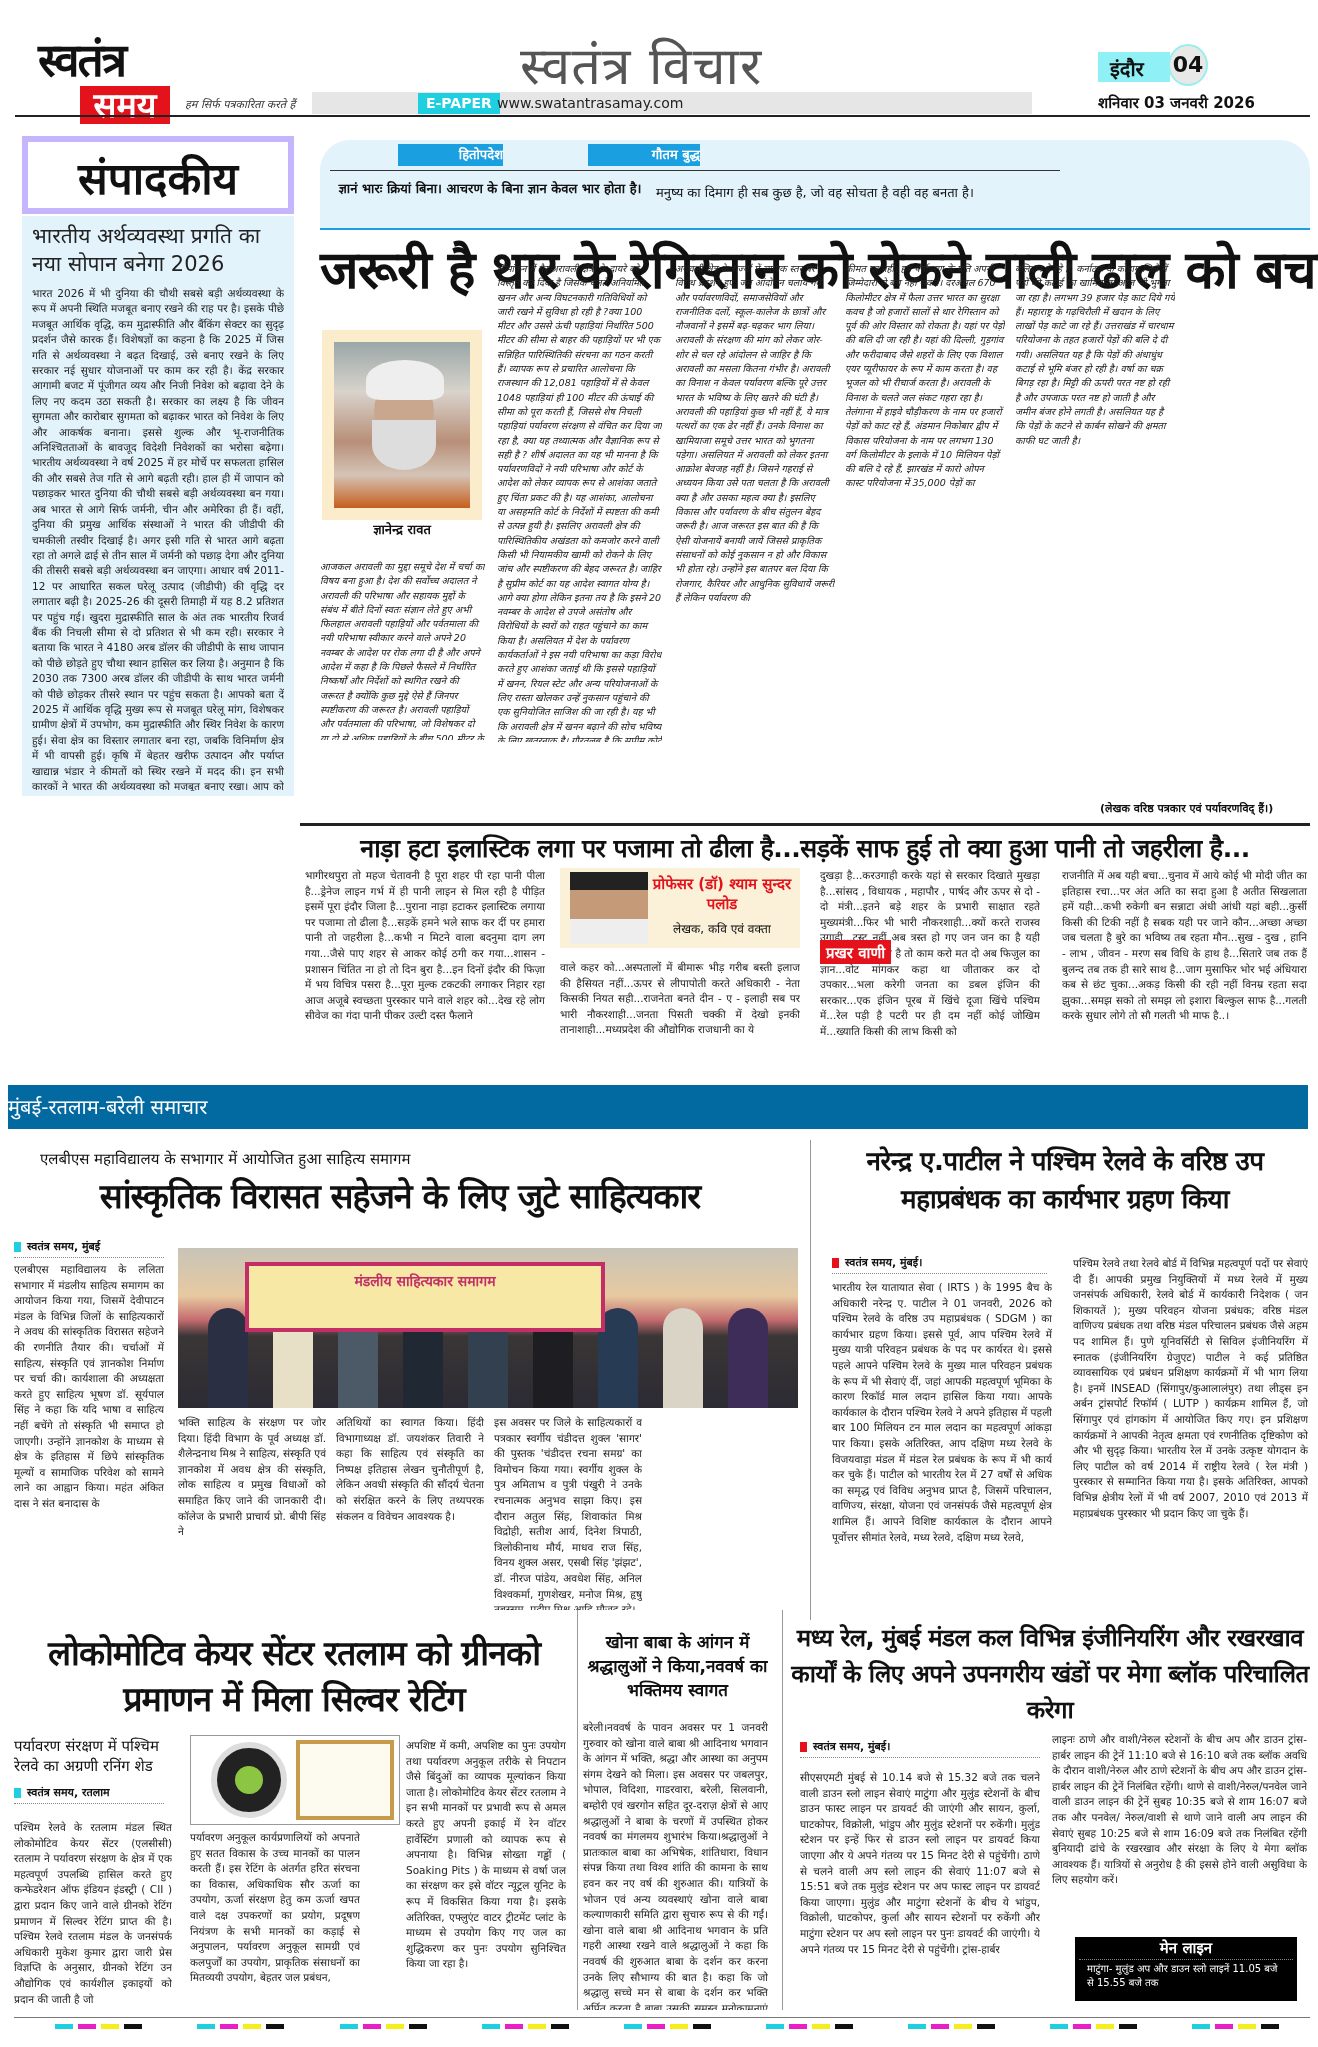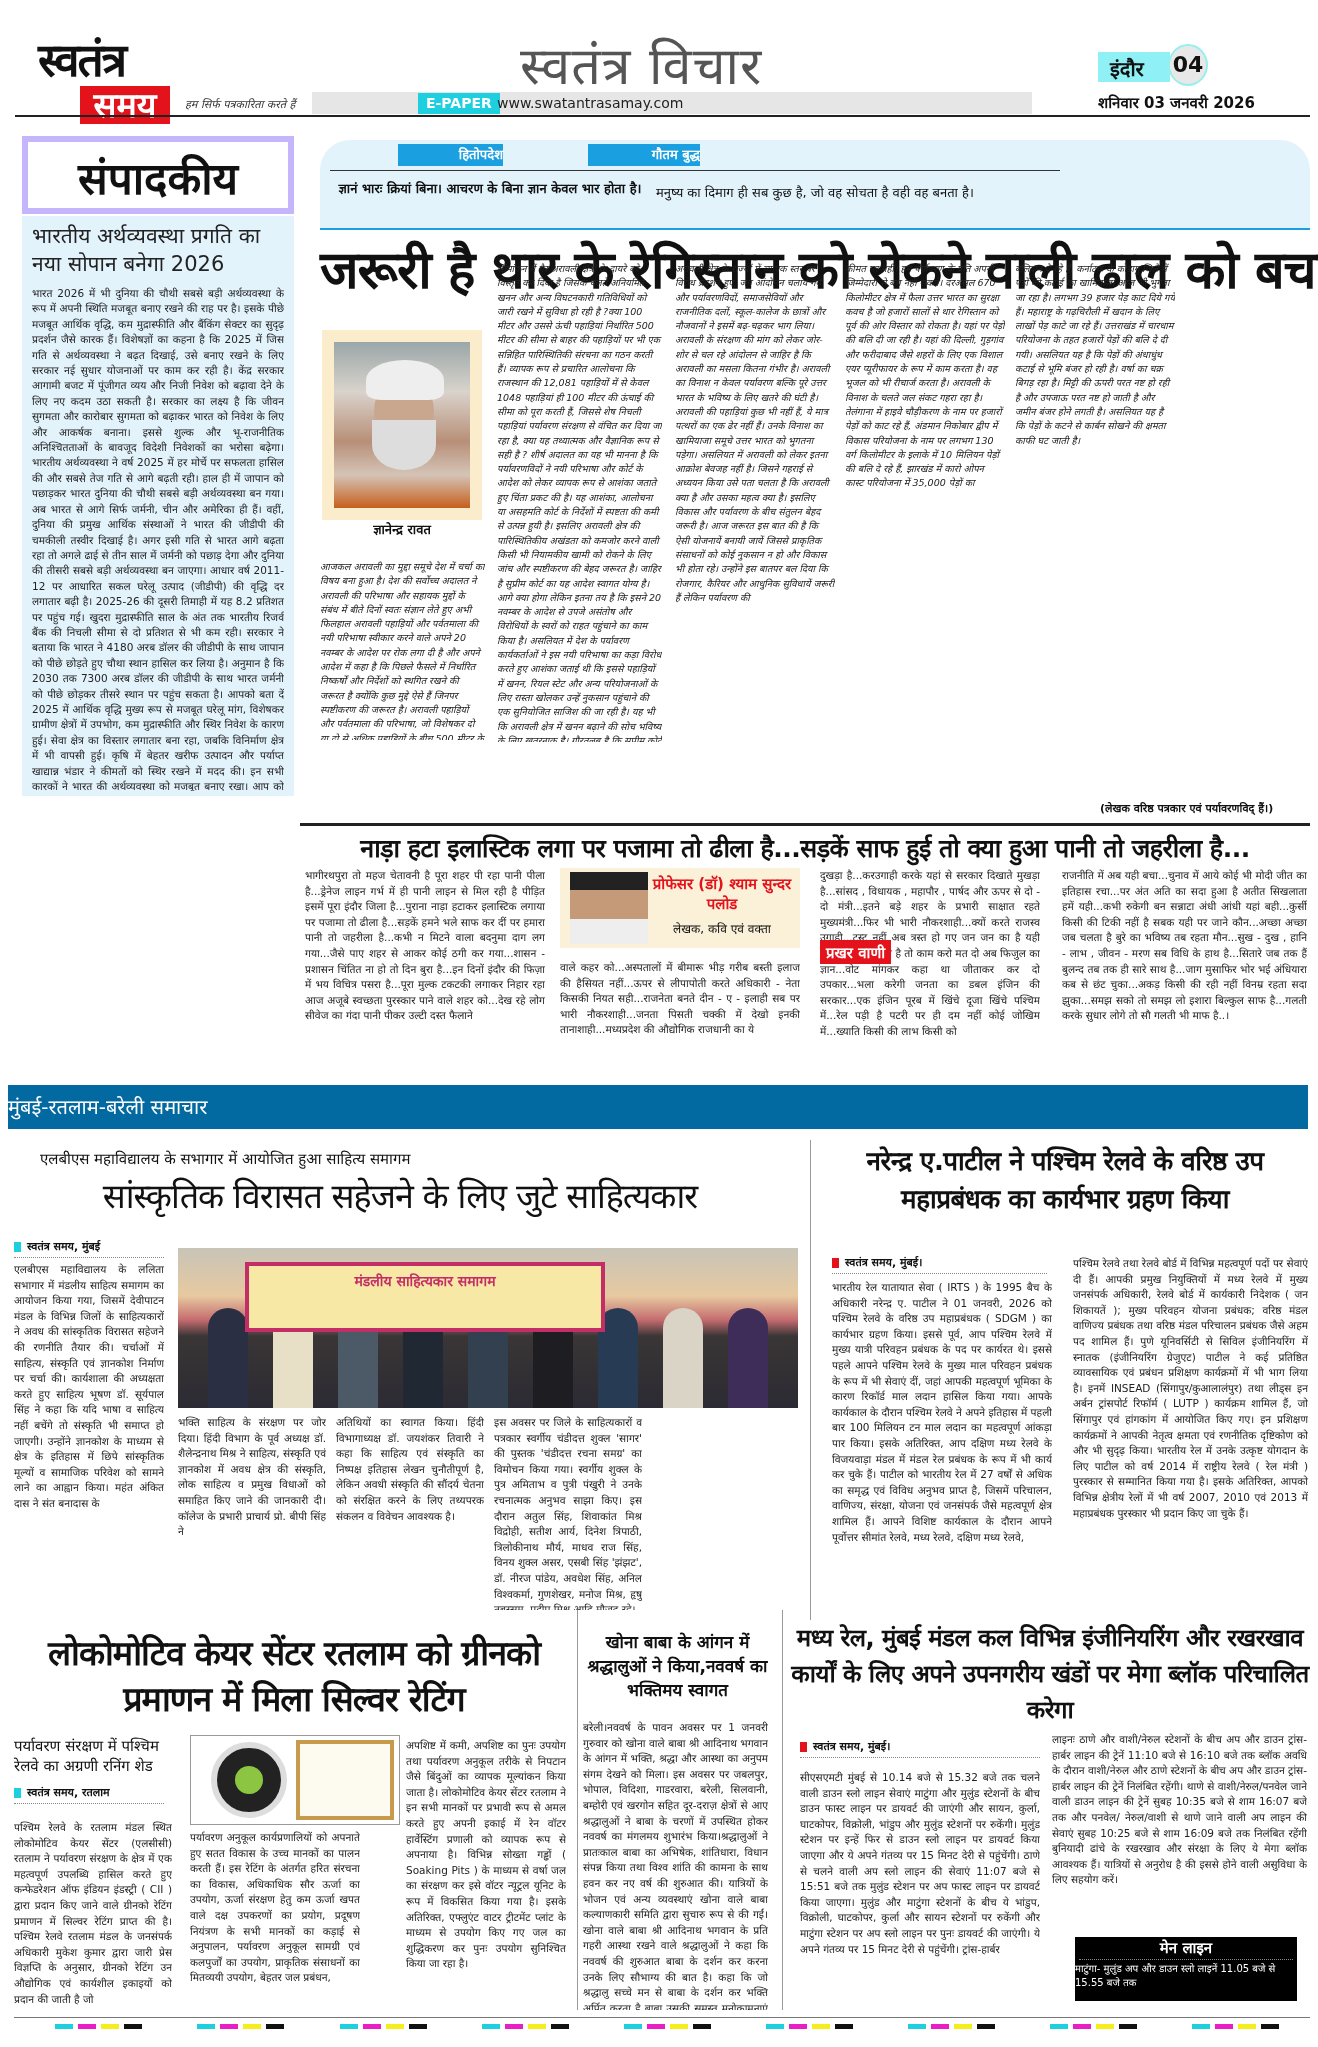--- a/index.html
+++ b/index.html
@@ -62,21 +62,21 @@
 #profname{left:652px;top:874px;width:140px;text-align:center;color:#e3121b;font-size:15px;font-weight:bold;line-height:20px}
 #profrole{left:652px;top:920px;width:140px;text-align:center;font-size:12px}
 #sat2{left:560px;top:960px;width:240px;height:160px}
 #sat3{left:820px;top:868px;width:220px;height:250px}
 #pravar{left:820px;top:940px;background:#e3121b;color:#fff;font-size:15px;font-weight:bold;padding:2px 6px}
 #sat4{left:1062px;top:868px;width:245px;height:250px}
 
 #sectionbar{left:8px;top:1085px;width:1300px;height:44px;background:#0369a1;color:#fff;font-size:20px;line-height:44px}
 
 #sub3{left:40px;top:1148px;width:700px;text-align:left;font-size:15px}
-#headline3{left:20px;top:1172px;width:760px;text-align:center;font-size:34px;font-weight:normal;letter-spacing:-1px;white-space:nowrap}
+#headline3{left:20px;top:1172px;width:760px;text-align:center;font-size:34px;font-weight:bold;letter-spacing:-1px;white-space:nowrap}
 .dateline{font-size:11px;font-weight:bold}
 .dateline i{display:inline-block;width:7px;height:10px;background:#1ecfe0;margin-right:6px;vertical-align:middle}
 .dateline i.red{background:#e3121b}
 .dotline{border-bottom:1px dotted #888}
 #dl3{left:14px;top:1238px;width:150px;padding-bottom:4px}
 #p3a{left:14px;top:1262px;width:150px;height:345px}
 #photo3{left:178px;top:1248px;width:620px;height:160px;background:linear-gradient(180deg,#c8c4b8 0%,#e7c9a0 30%,#c46b6e 45%,#3a3636 55%,#2c2a33 100%);overflow:hidden}
 #banner3{left:245px;top:1262px;width:360px;height:70px;background:#f7e8a5;border:4px solid #c32e67;text-align:center;font-size:14px;color:#c32e67;font-weight:bold;line-height:30px}
 .person{position:absolute;top:60px;width:40px;height:100px;border-radius:20px 20px 0 0}
 #p3b{left:178px;top:1415px;width:148px;height:195px}
@@ -104,21 +104,21 @@
 #headline6{left:585px;top:1630px;width:185px;text-align:center;font-size:17px;font-weight:bold;line-height:24px}
 #p6{left:583px;top:1720px;width:185px;height:290px}
 
 #vline3{left:782px;top:1610px;width:1px;height:400px;background:#999}
 #headline7{left:790px;top:1620px;width:520px;text-align:center;font-size:24px;font-weight:bold;line-height:36px;letter-spacing:-0.5px}
 #dl7{left:800px;top:1738px;width:240px;padding-bottom:4px}
 #p7a{left:800px;top:1770px;width:240px;height:240px}
 #p7b{left:1052px;top:1732px;width:255px;height:185px}
 #mainline{left:1075px;top:1937px;width:222px;height:64px;background:#000;color:#fff}
 #mainline .t{text-align:center;font-size:15px;font-weight:bold;border-bottom:1px dotted #888;line-height:22px;margin:0 4px}
-#mainline .b{font-size:10px;line-height:14px;padding:2px 0}
+#mainline .b{font-size:10px;line-height:14px;padding:2px 12px}
 
 #footrule{left:14px;top:2017px;width:1296px;height:1px;background:#777}
 .reg{position:absolute;top:2024px;height:5px;width:18px}
 </style>
 </head>
 <body>
 
 <div id="logo" class="abs">
   <div class="l1">स्वतंत्र</div>
   <div class="l2">समय</div>

